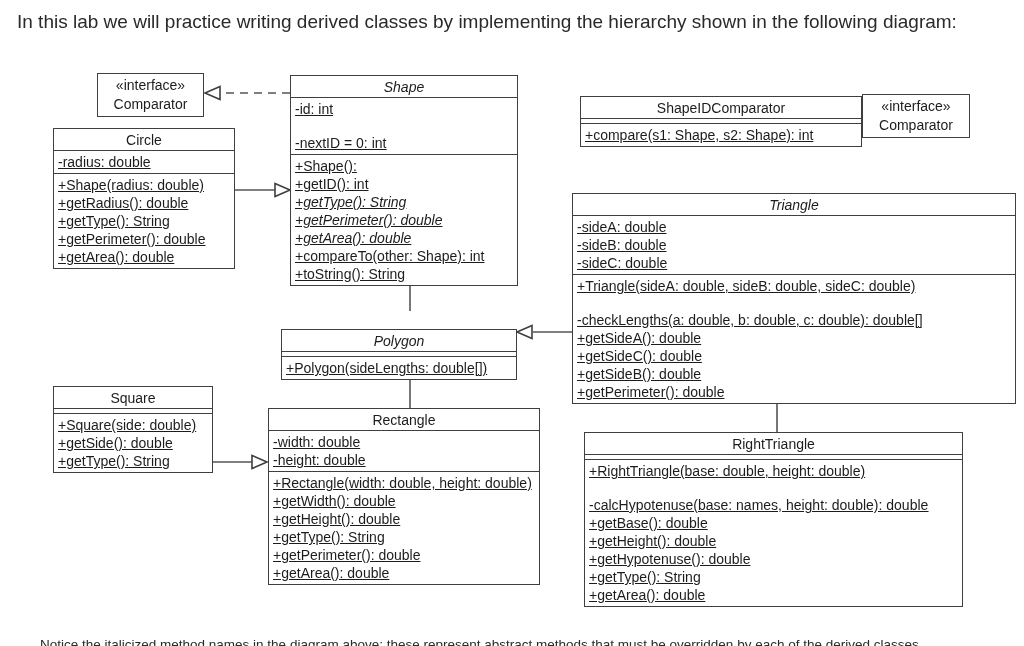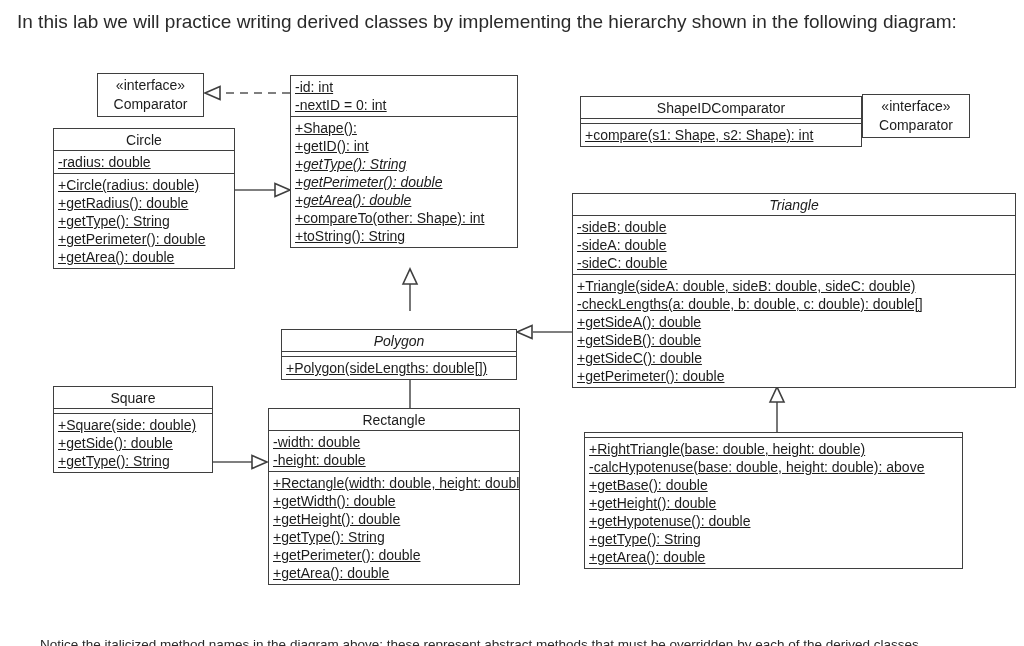--- a/index.html
+++ b/index.html
@@ -22,21 +22,21 @@
   }
   .cls-name {
     height:22px; line-height:22px; text-align:center; font-size:14px;
     border-bottom:1.6px solid #3f3f3f; white-space:nowrap; overflow:hidden;
   }
   .abstract-name { font-style:italic; }
   .sec { border-bottom:1.6px solid #3f3f3f; padding:2px 0 2px 4px;text-decoration:underline; }
   .sec:last-child { border-bottom:none; }
   .sec.empty { height:5px; padding:0; }
   .m { font-size:14px; line-height:18px; white-space:nowrap; overflow:hidden; }
-  .static-m { text-decoration:underline; }
+  .static-m { text-decoration:underline;margin-top:16px; }
   .abstract-m { font-style:italic; }
   .iface {
     position:absolute; background:#ffffff; border:1.6px solid #3f3f3f;
     text-align:center; font-size:14px; line-height:19px; padding-top:2px;
     overflow:hidden;
   }
   .overlay { position:absolute; left:0; top:0; pointer-events:none; }
   .rel-line { stroke:#555555; stroke-width:1.6; fill:none; }
   .rel-dashed { stroke-dasharray:8 6; }
   .rel-head { fill:#ffffff; stroke:#3f3f3f; stroke-width:1.6; }
@@ -80,20 +80,21 @@
     <polygon class="rel-head" points="770,402 777,387 784,402"></polygon>
   </g>
 </svg>
 
 <div class="iface" style="left:97px; top:73px; width:107px; height:44px">
   <div>«interface»</div>
   <div>Comparator</div>
 </div>
 
 <div class="cls" style="left:290px; top:75px; width:228px">
+  <div class="cls-name abstract-name">Shape</div>
   <div class="sec">
     <div class="m">-id: int</div>
     <div class="m static-m">-nextID = 0: int</div>
   </div>
   <div class="sec">
     <div class="m">+Shape():</div>
     <div class="m">+getID(): int</div>
     <div class="m abstract-m">+getType(): String</div>
     <div class="m abstract-m">+getPerimeter(): double</div>
     <div class="m abstract-m">+getArea(): double</div>
@@ -101,21 +102,21 @@
     <div class="m">+toString(): String</div>
   </div>
 </div>
 
 <div class="cls" style="left:53px; top:128px; width:182px">
   <div class="cls-name">Circle</div>
   <div class="sec">
     <div class="m">-radius: double</div>
   </div>
   <div class="sec">
-    <div class="m">+Circle(radius: double)</div>
+    <div class="m">+Shape(radius: double)</div>
     <div class="m">+getRadius(): double</div>
     <div class="m">+getType(): String</div>
     <div class="m">+getPerimeter(): double</div>
     <div class="m">+getArea(): double</div>
   </div>
 </div>
 
 <div class="cls" style="left:580px; top:96px; width:282px">
   <div class="cls-name">ShapeIDComparator</div>
   <div class="sec empty"></div>
@@ -125,30 +126,30 @@
 </div>
 
 <div class="iface" style="left:862px; top:94px; width:108px; height:44px">
   <div>«interface»</div>
   <div>Comparator</div>
 </div>
 
 <div class="cls" style="left:572px; top:193px; width:444px">
   <div class="cls-name abstract-name">Triangle</div>
   <div class="sec">
+    <div class="m">-sideA: double</div>
     <div class="m">-sideB: double</div>
-    <div class="m">-sideA: double</div>
     <div class="m">-sideC: double</div>
   </div>
   <div class="sec">
     <div class="m">+Triangle(sideA: double, sideB: double, sideC: double)</div>
     <div class="m static-m">-checkLengths(a: double, b: double, c: double): double[]</div>
     <div class="m">+getSideA(): double</div>
+    <div class="m">+getSideC(): double</div>
     <div class="m">+getSideB(): double</div>
-    <div class="m">+getSideC(): double</div>
     <div class="m">+getPerimeter(): double</div>
   </div>
 </div>
 
 <div class="cls" style="left:281px; top:329px; width:236px">
   <div class="cls-name abstract-name">Polygon</div>
   <div class="sec empty"></div>
   <div class="sec">
     <div class="m">+Polygon(sideLengths: double[])</div>
   </div>
@@ -157,41 +158,42 @@
 <div class="cls" style="left:53px; top:386px; width:160px">
   <div class="cls-name">Square</div>
   <div class="sec empty"></div>
   <div class="sec">
     <div class="m">+Square(side: double)</div>
     <div class="m">+getSide(): double</div>
     <div class="m">+getType(): String</div>
   </div>
 </div>
 
-<div class="cls" style="left:268px; top:408px; width:252px">
+<div class="cls" style="left:268px; top:408px; width:272px">
   <div class="cls-name">Rectangle</div>
   <div class="sec">
     <div class="m">-width: double</div>
     <div class="m">-height: double</div>
   </div>
   <div class="sec">
     <div class="m">+Rectangle(width: double, height: double)</div>
     <div class="m">+getWidth(): double</div>
     <div class="m">+getHeight(): double</div>
     <div class="m">+getType(): String</div>
     <div class="m">+getPerimeter(): double</div>
     <div class="m">+getArea(): double</div>
   </div>
 </div>
 
 <div class="cls" style="left:584px; top:432px; width:379px">
+  <div class="cls-name">RightTriangle</div>
   <div class="sec empty"></div>
   <div class="sec">
     <div class="m">+RightTriangle(base: double, height: double)</div>
-    <div class="m static-m">-calcHypotenuse(base: double, height: double): above</div>
+    <div class="m static-m">-calcHypotenuse(base: names, height: double): double</div>
     <div class="m">+getBase(): double</div>
     <div class="m">+getHeight(): double</div>
     <div class="m">+getHypotenuse(): double</div>
     <div class="m">+getType(): String</div>
     <div class="m">+getArea(): double</div>
   </div>
 </div>
 
 <div class="footer">Notice the italicized method names in the diagram above; these represent abstract methods that must be overridden by each of the derived classes.</div>
 

